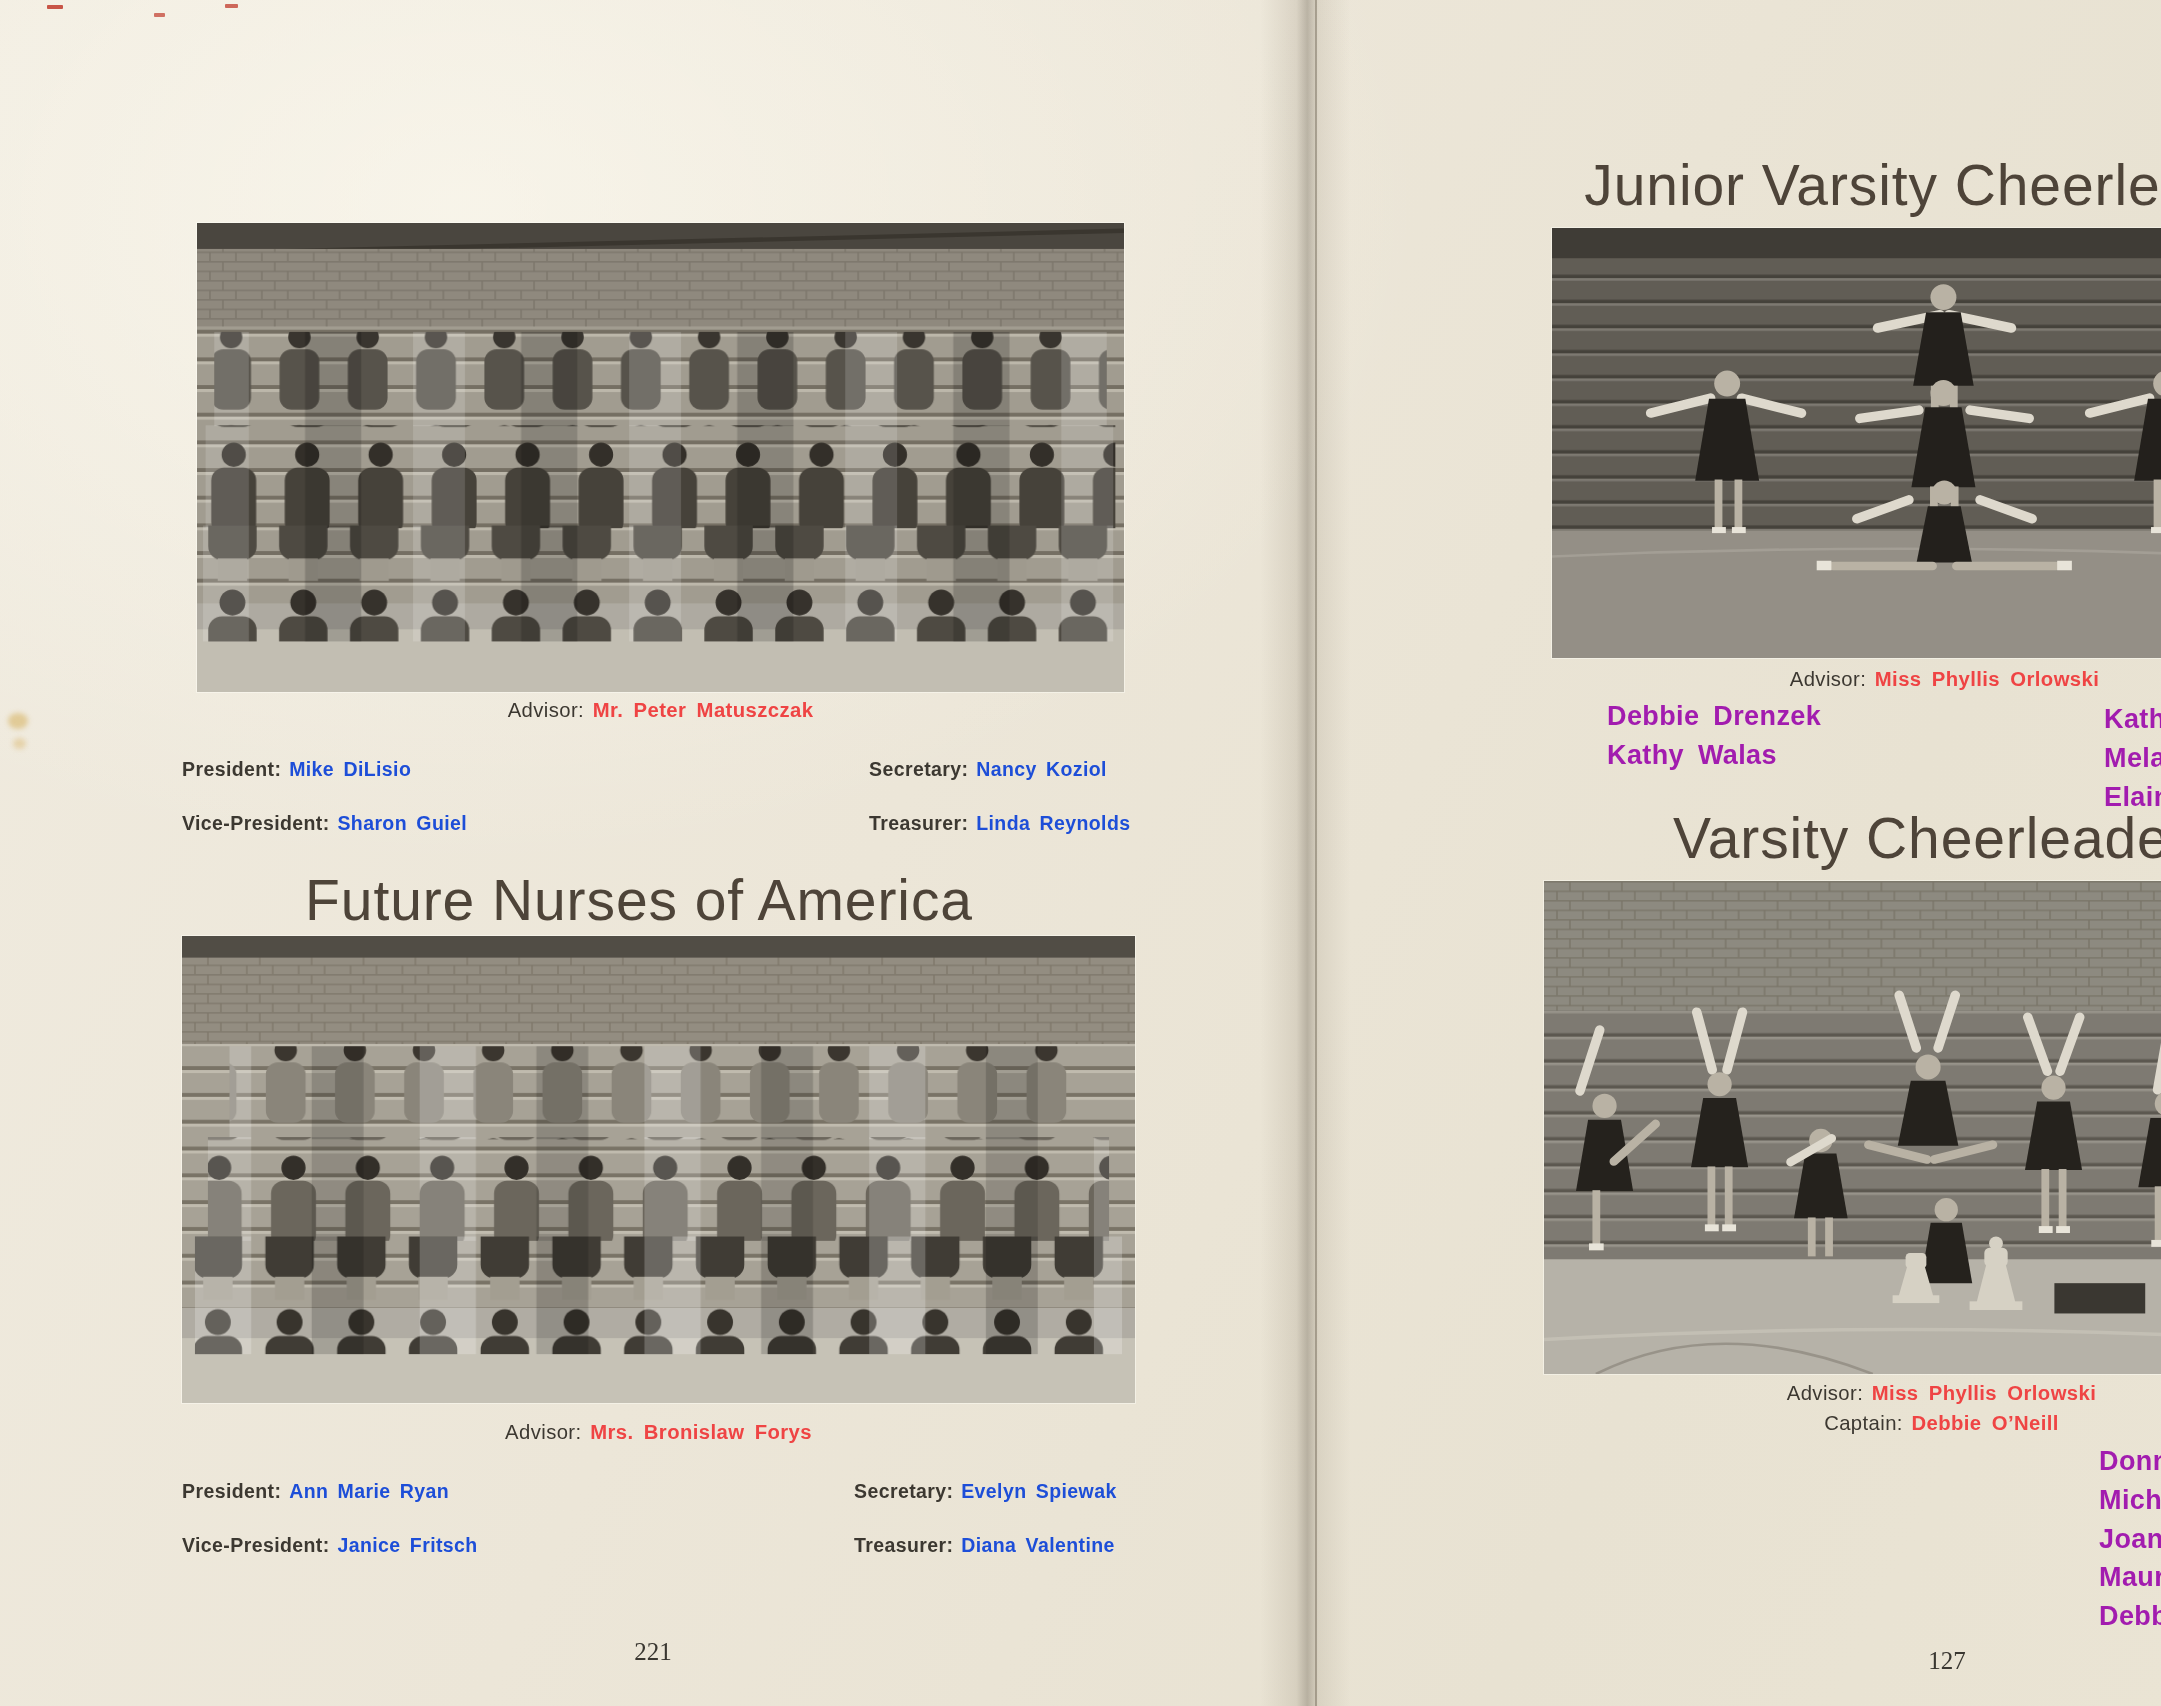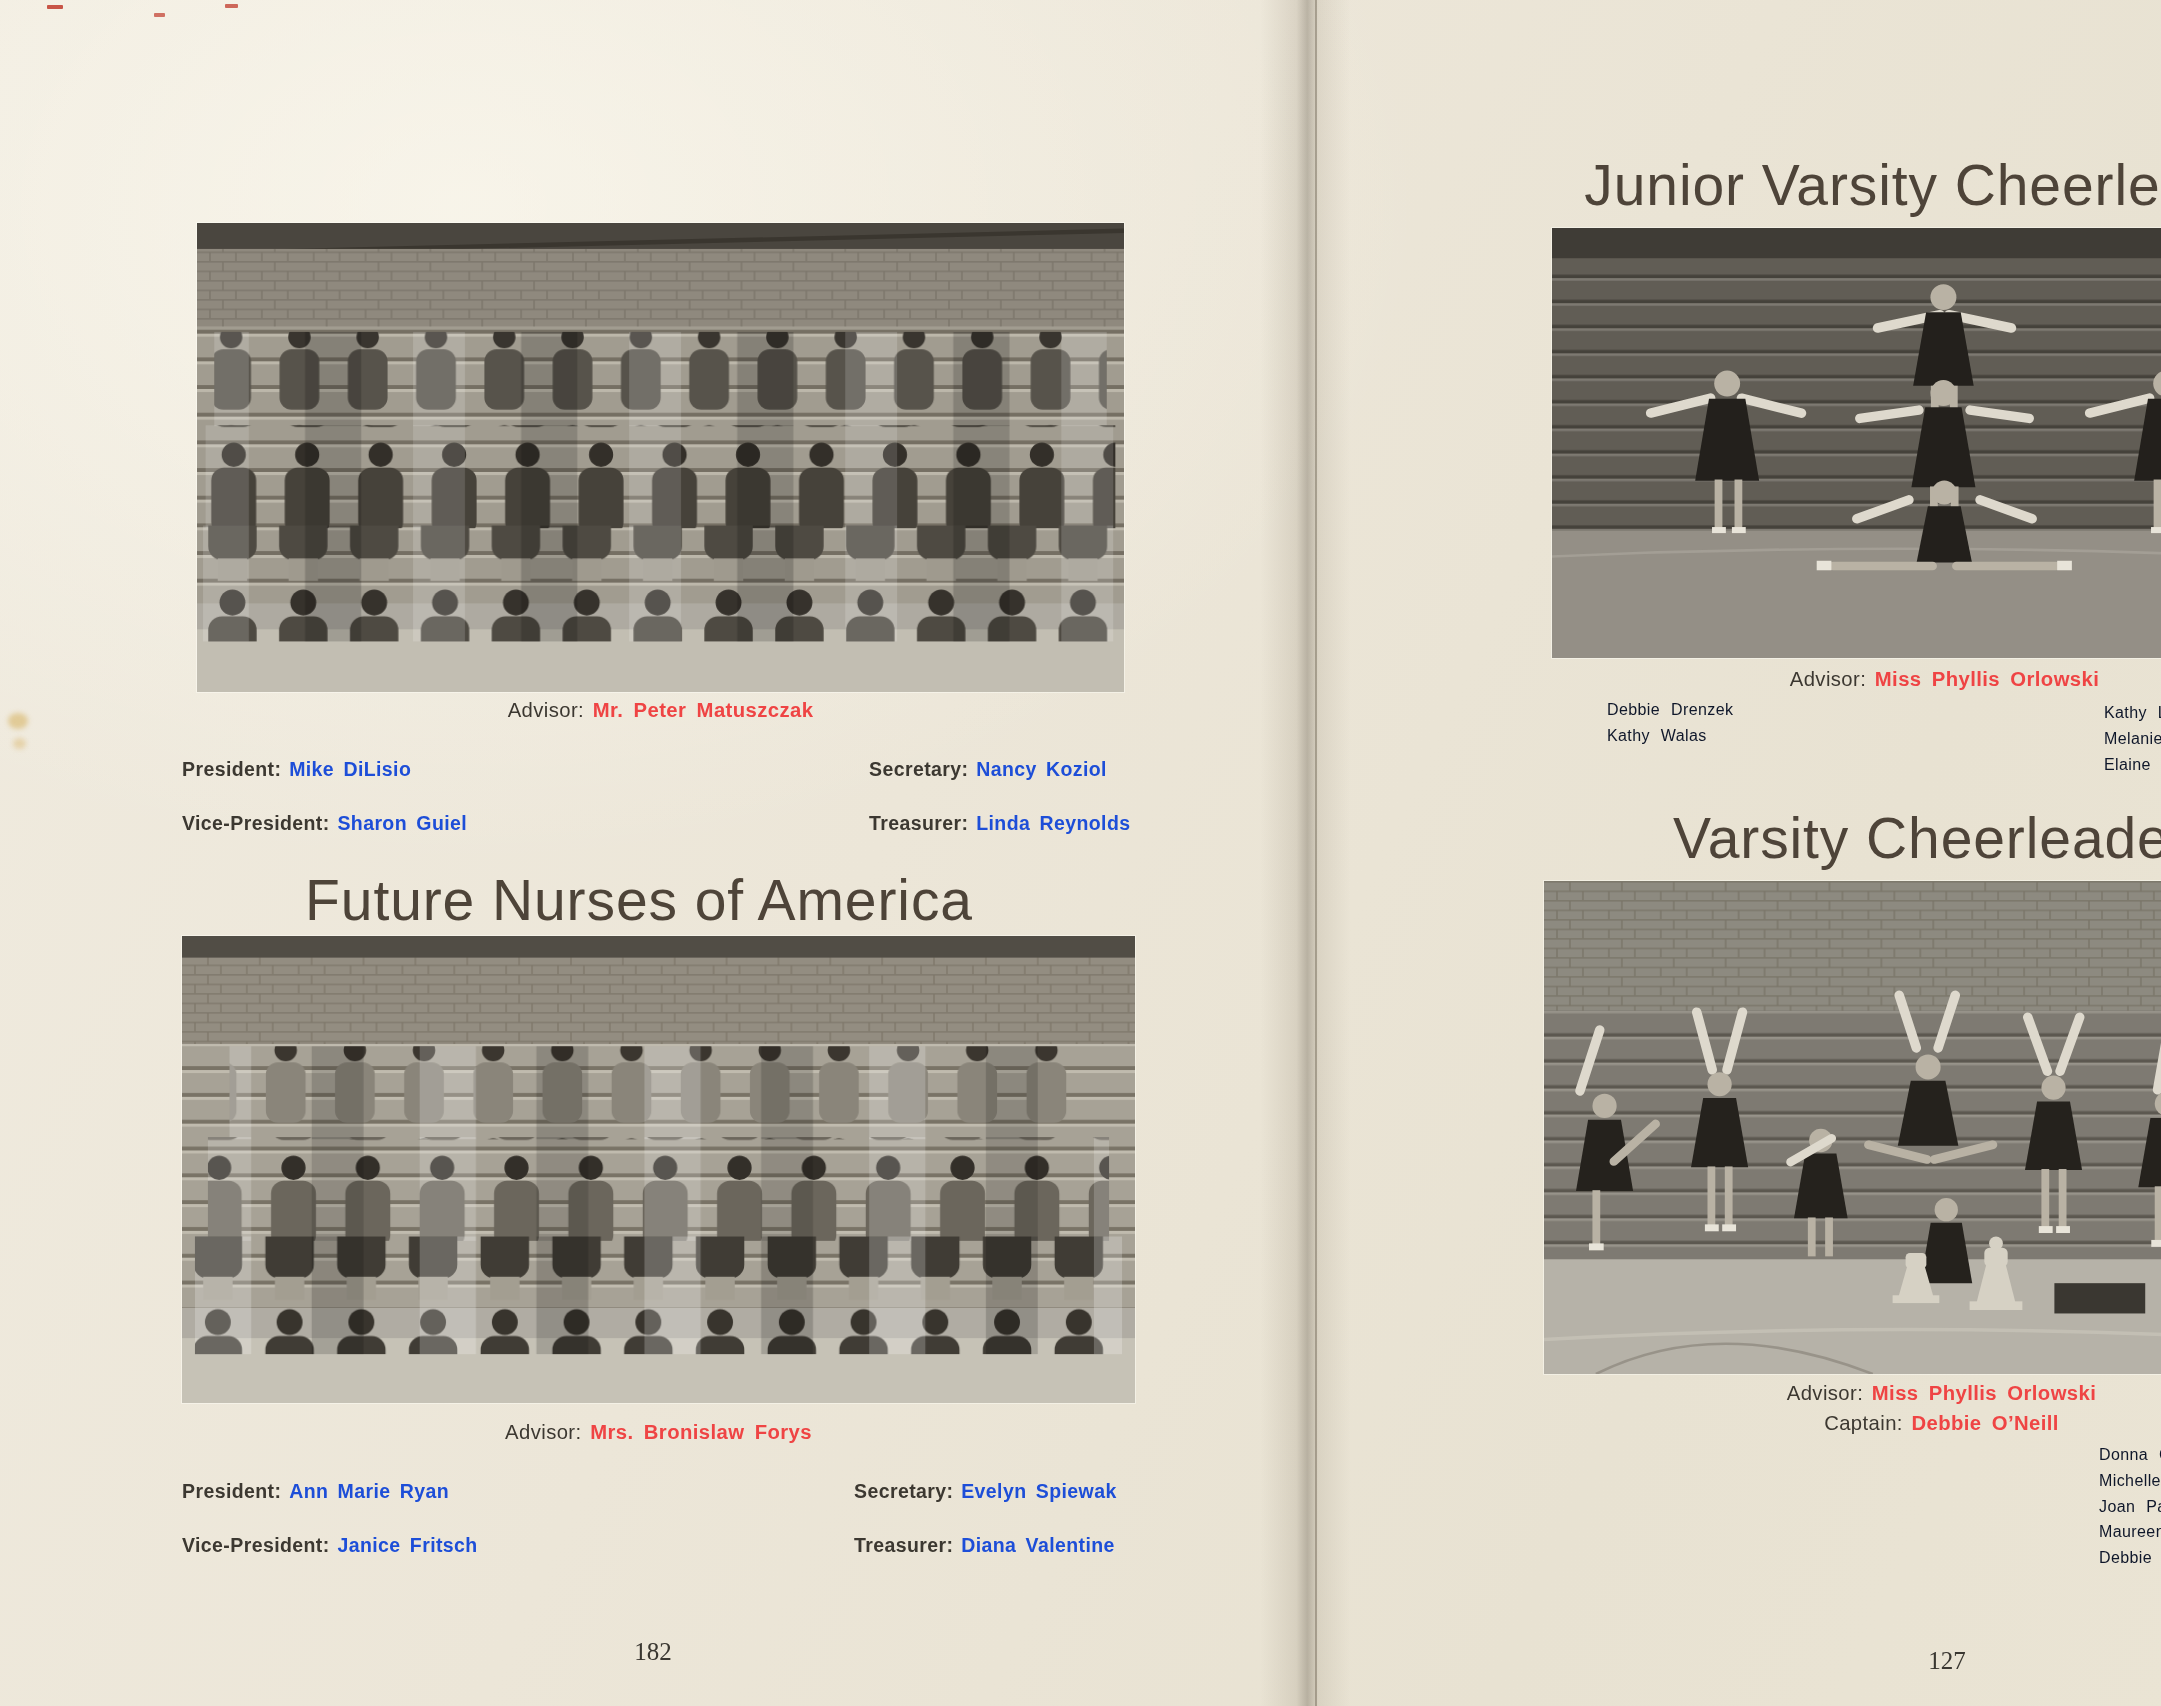--- a/index.html
+++ b/index.html
@@ -55,21 +55,21 @@
   .caption-line .nm{font-weight:700;color:#ef4444;word-spacing:4.3px;}
   .officers{
     position:absolute;display:flex;flex-direction:column;gap:7px;
     font-size:19.5px;letter-spacing:0.4px;color:#3c3831;
   }
   .officers .row{display:flex;align-items:baseline;gap:7.8px;}
   .officers .lbl{font-weight:700;}
   .officers .nm{font-weight:700;color:#1d4ed8;word-spacing:3.5px;margin-top:24px;}
   .name-list{
     position:absolute;display:flex;flex-direction:column;gap:7.8px;
-    font-size:16px;font-weight:400;letter-spacing:0.4px;word-spacing:6px;color:#0f172a;
+    font-size:27px;font-weight:700;letter-spacing:0.4px;word-spacing:6px;color:#a21caf;
   }
   .page-num{
     position:absolute;font-family:"Liberation Serif",serif;
     font-size:25px;color:#3a3731;text-align:center;width:86px;
   }
 
   
   .photo{
     position:absolute;overflow:hidden;
     box-shadow:inset 0 0 39px rgba(20,16,10,.28), 0 0 0 0.9px rgba(255,255,250,.5);
@@ -232,21 +232,21 @@
     <div class="row">
       <span class="lbl">Secretary:</span>
       <span class="nm">Evelyn Spiewak</span>
     </div>
     <div class="row">
       <span class="lbl">Treasurer:</span>
       <span class="nm">Diana Valentine</span>
     </div>
   </div>
 
-  <div class="page-num" style="left:610px;top:1638px;">182</div>
+  <div class="page-num" style="left:610px;top:1638px;">221</div>
 
   <div class="club-title" style="left:1427px;top:152px;width:1038px;">Junior Varsity Cheerleaders</div>
 
   <div class="photo" style="left:1552px;top:228px;width:785px;height:430px;" role="img" aria-label="Black-and-white photo of five junior varsity cheerleaders posing in formation on the gym floor">
     <svg viewBox="0 0 1815 995" preserveAspectRatio="none">
       <defs>
         <pattern id="plankC" width="60" height="58" patternUnits="userSpaceOnUse">
           <rect width="60" height="58" fill="#615d55"></rect>
           <rect width="60" height="6" fill="#7d7971"></rect>
           <rect y="50" width="60" height="8" fill="#45423b"></rect>

